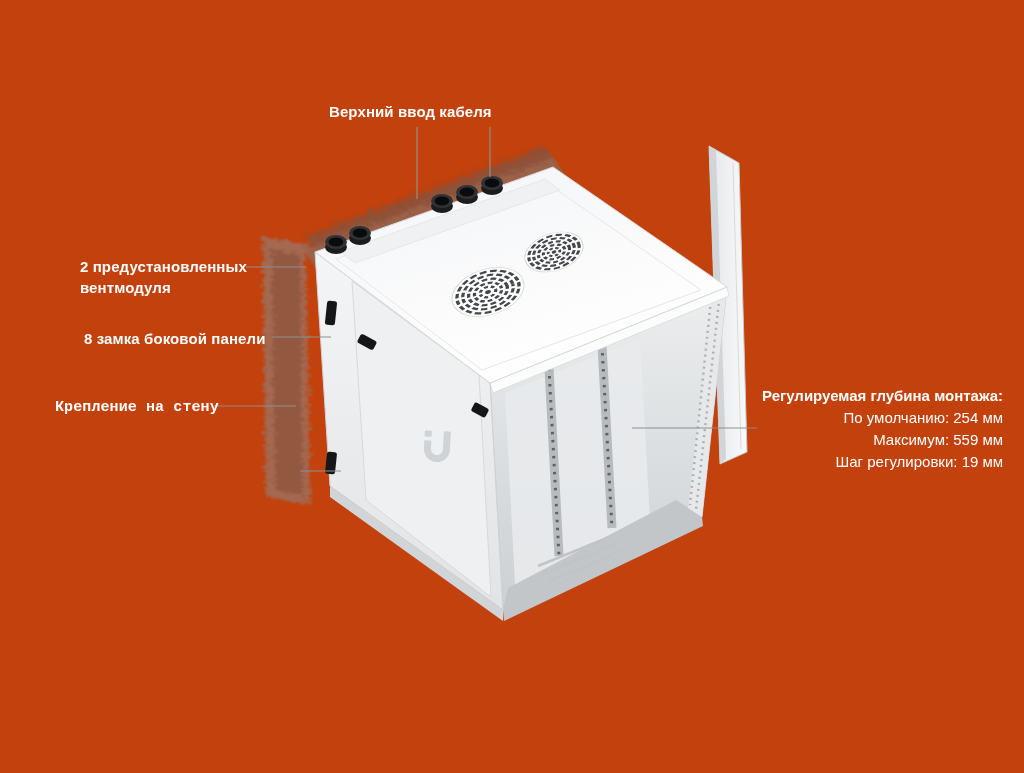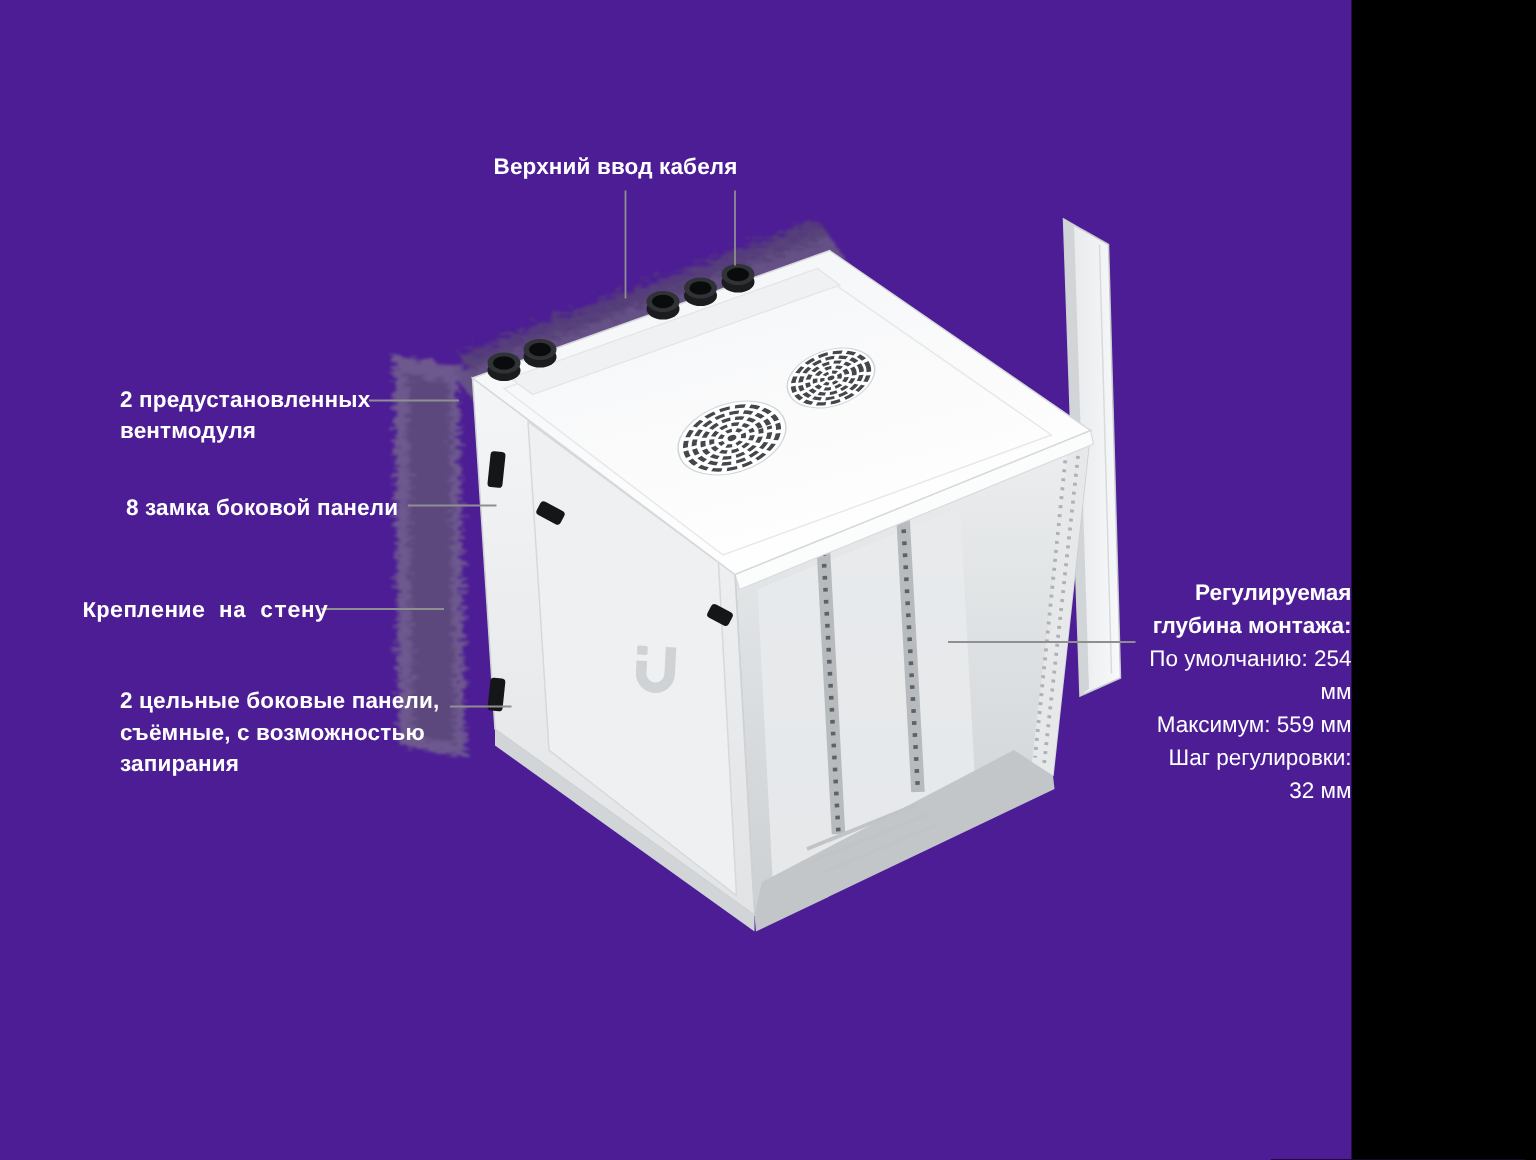--- a/index.html
+++ b/index.html
@@ -1,17 +1,17 @@
 <!DOCTYPE html>
 <html><head>
 <meta charset="utf-8">
 <style>
   html,body{margin:0;padding:0;background:#000;}
   .stage{
-    position:relative;width:901px;height:773px;overflow:hidden;background:#4c1d95;
+    position:relative;width:1024px;height:773px;overflow:hidden;background:#c2410c;
     font-family:"Liberation Sans",sans-serif;
   }
   .stage svg{position:absolute;left:0;top:0;}
   .label{
     position:absolute;color:#ffffff;font-size:15px;font-weight:700;
     line-height:21px;white-space:pre-line;letter-spacing:.1px;
   }
   .spec{
     position:absolute;left:762px;top:385px;color:#ffffff;font-size:15px;line-height:22px;text-align:right;
   }
@@ -173,24 +173,21 @@
 
   <div class="label" style="left:329px;top:101px;">Верхний ввод кабеля</div>
 
   <div class="label" style="left:80px;top:256px;">2 предустановленных
 вентмодуля</div>
 
   <div class="label" style="left:84px;top:328px;">8 замка боковой панели</div>
 
   <div class="label" style="left:55px;top:397px;font-family:Liberation Mono, monospace;">Крепление на стену</div>
 
-  <div class="label" style="left:80px;top:457px;">2 цельные боковые панели,
-съёмные, с возможностью
-запирания</div>
 
   <div class="spec">
     <div class="title">Регулируемая глубина монтажа:</div>
     <div>По умолчанию: 254 мм</div>
     <div>Максимум: 559 мм</div>
-    <div>Шаг регулировки: 32 мм</div>
+    <div>Шаг регулировки: 19 мм</div>
   </div>
 
 </div>
 
 </body></html>

